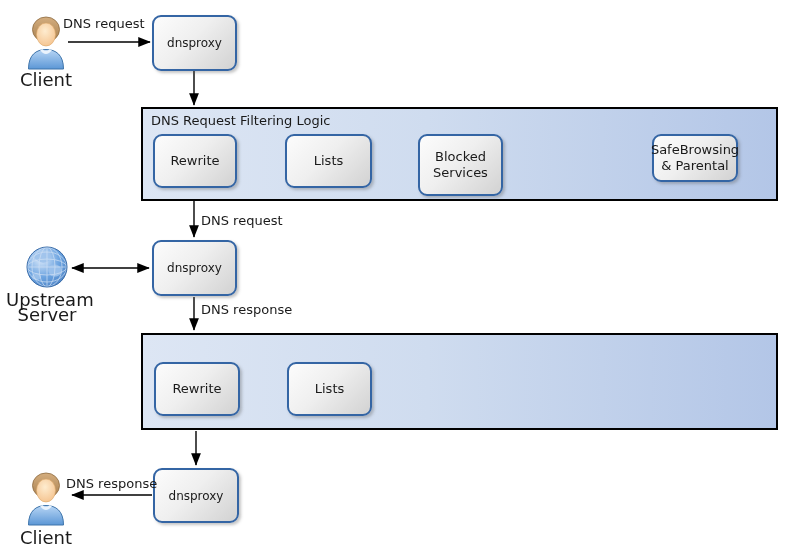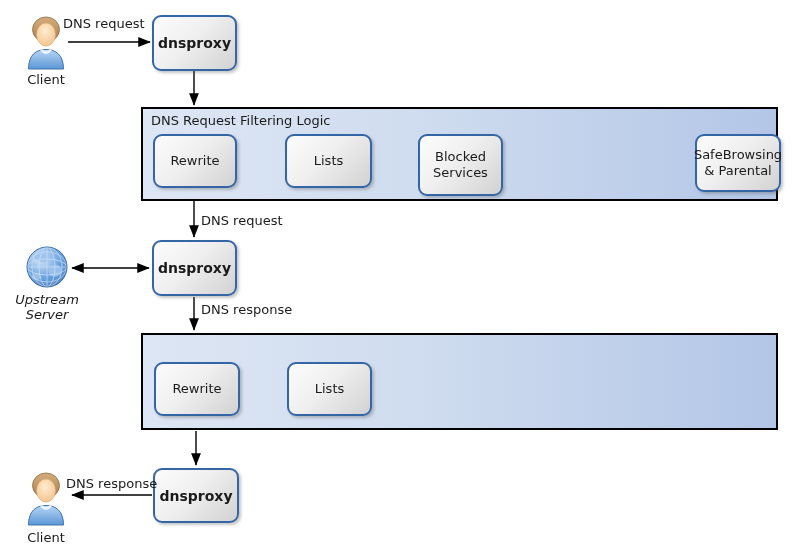--- a/index.html
+++ b/index.html
@@ -18,37 +18,37 @@
     box-sizing:border-box;
     border:2px solid #3465a4;
     border-radius:9px;
     background:linear-gradient(135deg,#fcfcfc 0%,#efefef 45%,#d2d2d2 100%);
     box-shadow:2px 2px 3px rgba(90,90,90,0.35);
     display:flex;align-items:center;justify-content:center;
     text-align:center;
     font-size:13px;line-height:16px;
     z-index:2;
   }
-  .procbox.big{font-size:14px;font-weight:bold;}
+  .procbox.big{font-size:12px;}
   .container{
     box-sizing:border-box;
     border:2px solid #000000;
     background:linear-gradient(90deg,#dde6f4 0%,#cfdcef 45%,#b3c6e7 100%);
     z-index:1;
   }
   .container-title{
     position:absolute;left:8px;top:4px;
     font-size:13px;white-space:nowrap;
   }
   .label{
     font-size:13px;line-height:13px;white-space:nowrap;z-index:3;text-align:center;
   }
   .multiline{white-space:pre-line;text-align:center;}
   .node-caption{
-    position:absolute;font-size:13px;text-align:center;z-index:3;
+    position:absolute;font-size:18px;text-align:center;z-index:3;
     white-space:pre-line;line-height:15px;
   }
   svg{display:block;}
   .icon{position:absolute;z-index:2;}
 </style>
 </head>
 <body>
 
 <div class="canvas">
 
@@ -108,21 +108,21 @@
     <div class="procbox" style="left:10px;top:25px;width:84px;height:54px;">
       <span class="multiline">Rewrite</span>
     </div>
     <div class="procbox" style="left:142px;top:25px;width:87px;height:54px;">
       <span class="multiline">Lists</span>
     </div>
     <div class="procbox" style="left:275px;top:25px;width:85px;height:62px;">
       <span class="multiline">Blocked
 Services</span>
     </div>
-    <div class="procbox" style="left:552px;top:25px;width:86px;height:58px;">
+    <div class="procbox" style="left:509px;top:25px;width:86px;height:48px;">
       <span class="multiline">SafeBrowsing
 &amp; Parental</span>
     </div>
   </div>
 
   <div class="label" style="left:201px;top:214px;">DNS request</div>
 
   <svg class="icon" style="left:25px;top:245px;" width="44" height="44" viewBox="0 0 44 44">
     <clipPath id="gc">
         <circle cx="22" cy="22" r="19.4"></circle>
@@ -135,21 +135,21 @@
     </g>
     <g fill="none" stroke="#cfe0f4" stroke-width="0.9" opacity="0.8" clip-path="url(#gc)">
       <ellipse cx="22" cy="22" rx="8" ry="19.7"></ellipse>
       <ellipse cx="22" cy="22" rx="15" ry="19.7"></ellipse>
       <line x1="22" y1="2" x2="22" y2="42"></line>
       <ellipse cx="22" cy="22" rx="19.7" ry="8"></ellipse>
       <ellipse cx="22" cy="22" rx="19.7" ry="15"></ellipse>
       <line x1="2" y1="22" x2="42" y2="22"></line>
     </g>
   </svg>
-  <div class="node-caption" style="left:6px;top:292px;width:82px;font-style:italic;">Upstream
+  <div class="node-caption" style="left:6px;top:292px;width:82px;">Upstream
 Server</div>
 
 
   <div class="procbox big" style="left:152px;top:240px;width:85px;height:56px;">
     <span>dnsproxy</span>
   </div>
 
   <div class="label" style="left:201px;top:303px;">DNS response</div>
 
   <div class="container" style="left:141px;top:333px;width:637px;height:97px;">

